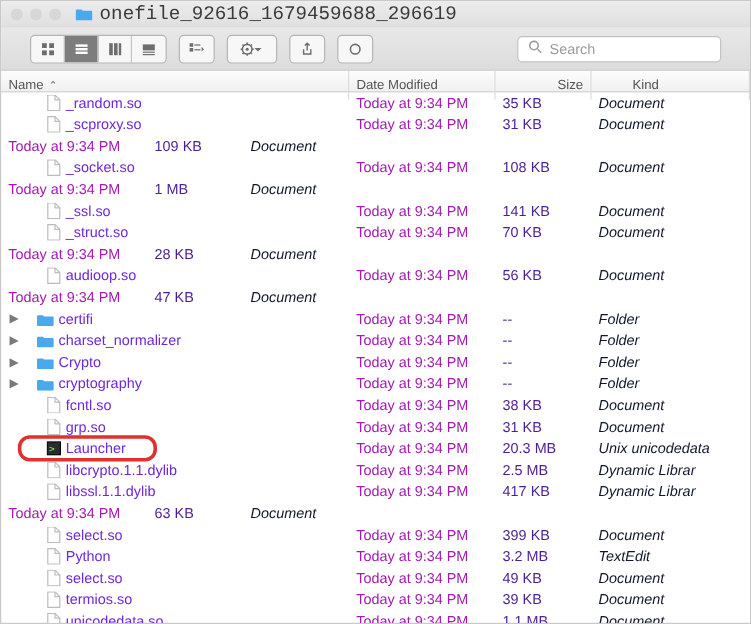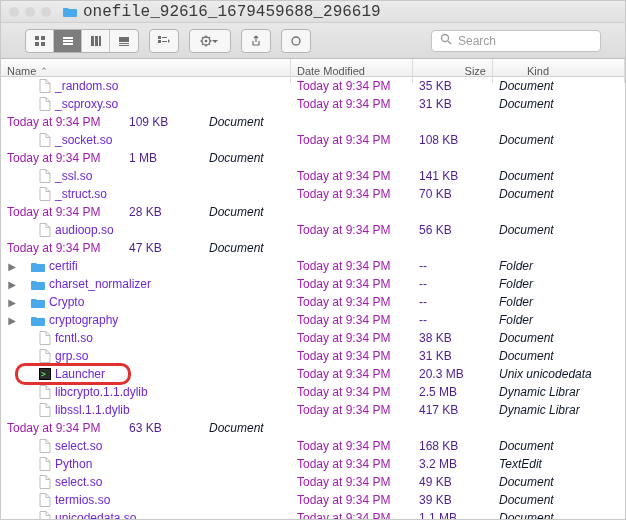--- a/index.html
+++ b/index.html
@@ -513,21 +513,21 @@
             <span class="indent"></span>
             <span class="file-icon">
               <svg width="12" height="14" viewBox="0 0 12 14">
                 <path fill="#fff" stroke="#bcbcbc" d="M1 0.5h6l4 4v9H1z"></path>
                 <path fill="none" stroke="#bcbcbc" d="M7 0.5v4h4"></path>
               </svg>
             </span>
             <span class="name-text">select.so</span>
           </div>
           <div class="cell c-date">Today at 9:34 PM</div>
-          <div class="cell c-size">168 KB</div>
+          <div class="cell c-size">399 KB</div>
           <div class="cell c-kind">Document</div>
         </div>
         <div class="row">
           <div class="cell c-name">
             <span class="indent"></span>
             <span class="file-icon">
               <svg width="12" height="14" viewBox="0 0 12 14">
                 <path fill="#fff" stroke="#bcbcbc" d="M1 0.5h6l4 4v9H1z"></path>
                 <path fill="none" stroke="#bcbcbc" d="M7 0.5v4h4"></path>
               </svg>

